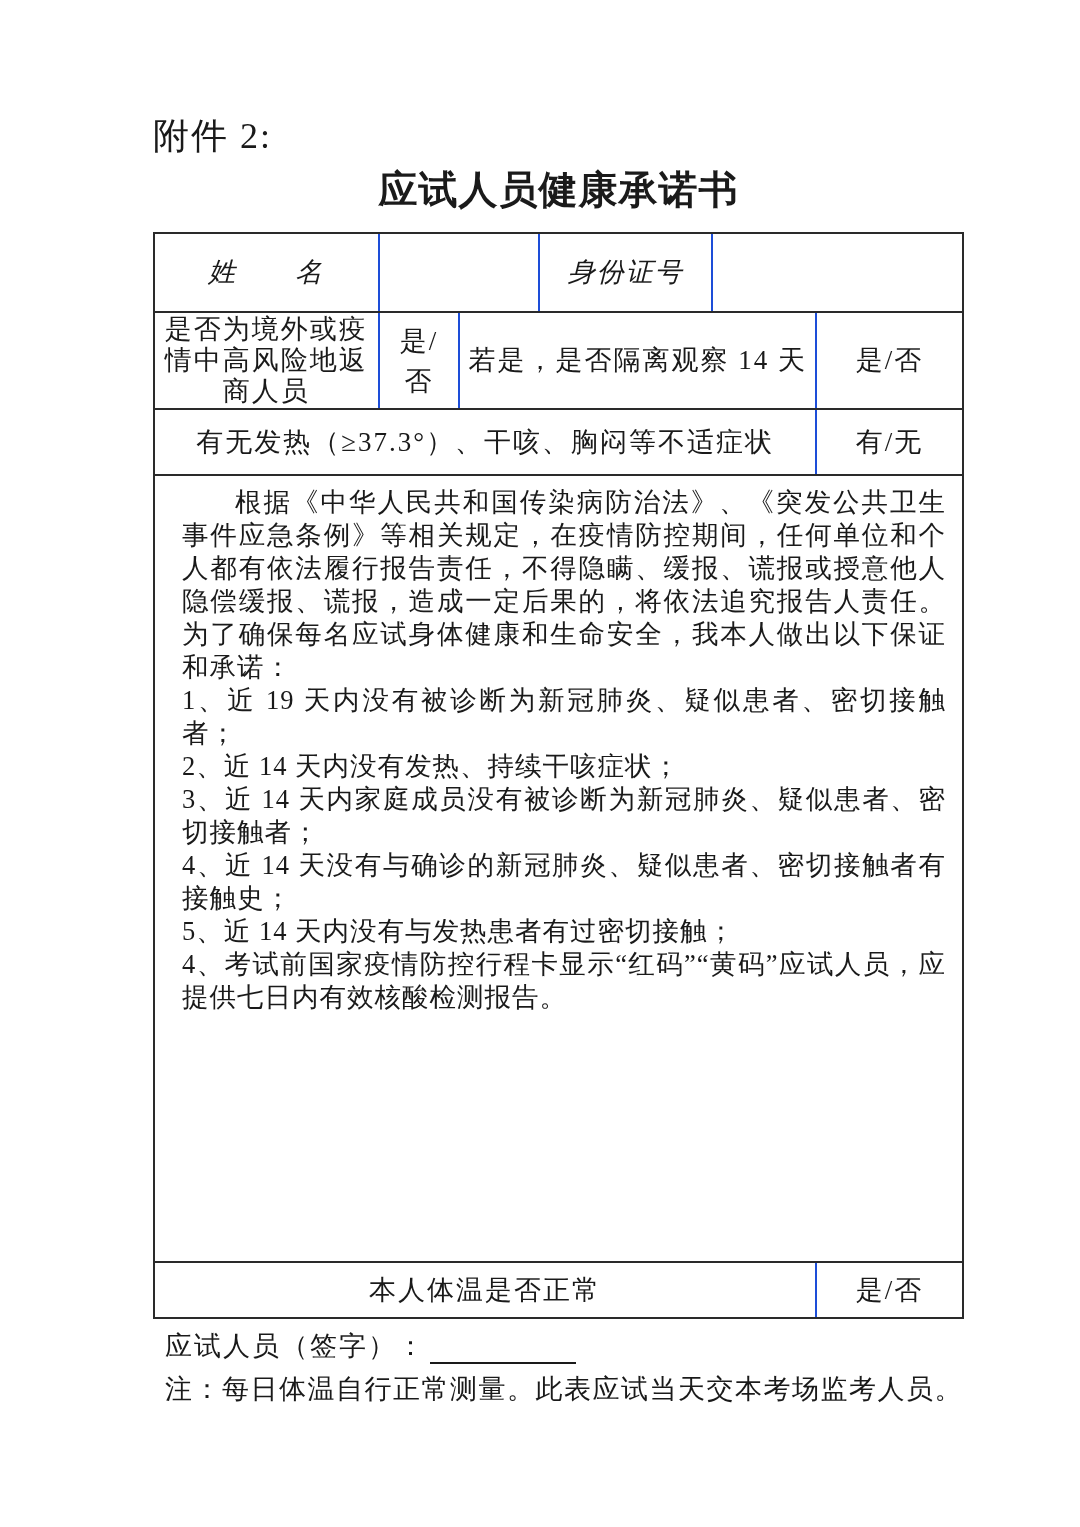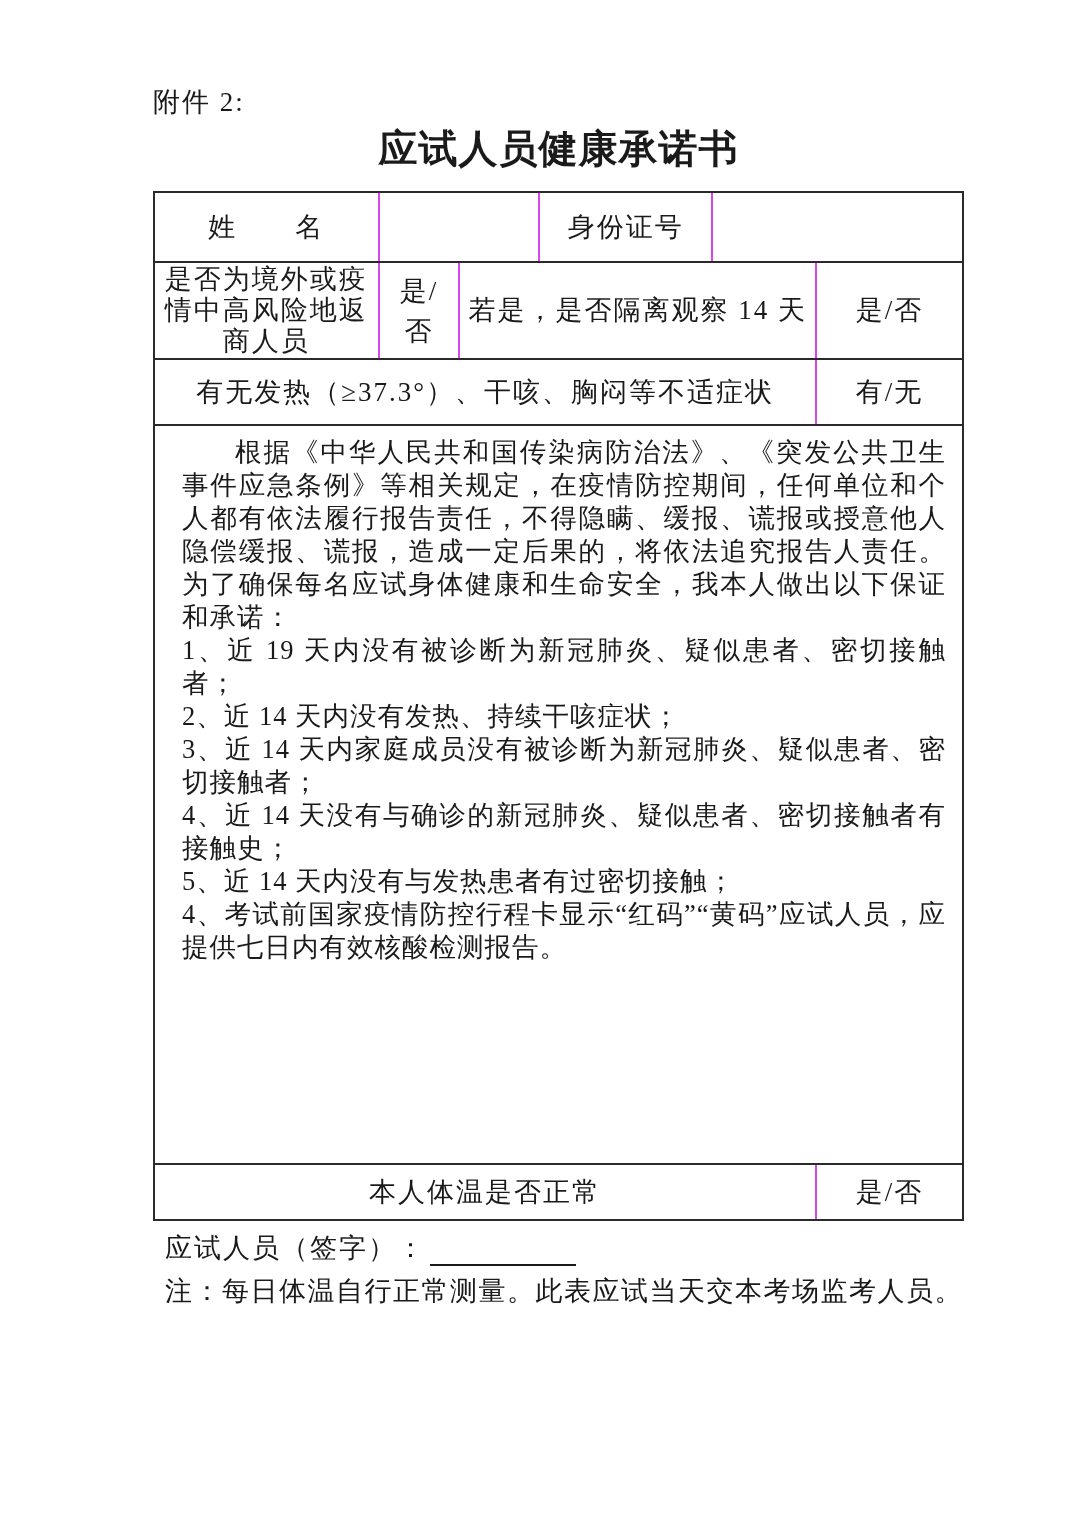--- a/index.html
+++ b/index.html
@@ -13,58 +13,58 @@
     font-family: "Liberation Serif", "DejaVu Serif", serif;
     overflow: hidden;
   }
   .content {
     position: absolute;
     left: 153px;
     top: 0;
     width: 811px;
   }
   .attachment {
-    margin-top: 84px;
-    font-size: 27px;
+    margin-top: 112px;
+    font-size: 36px;
     letter-spacing: 2px;
   }
   .title {
     text-align: center;
     font-family: "Liberation Sans", "DejaVu Sans", sans-serif;
     font-weight: bold;
     font-size: 39px;
     letter-spacing: 1px;
     margin-top: 2px;
     margin-bottom: 15px;
     white-space: nowrap;
   }
   .form-table {
     width: 811px;
     border: 2px solid #2a2a2a;
   }
   .row { display: flex; border-top: 2px solid #2a2a2a; }
   .row:first-child { border-top: none; }
   .cell {
-    border-left: 2px solid #d946ef;
+    border-left: 2px solid #1d4ed8;
     display: flex;
     align-items: center;
     justify-content: center;
     text-align: center;
     font-size: 27px;
     letter-spacing: 2px;
     line-height: 31px;
     padding: 2px 4px;
   }
   .cell:first-child { border-left: none; }
   
-  .row-1 { height: 68px; }
+  .row-1 { height: 77px; font-style: italic; }
   .row-2 { height: 97px; }
   .row-3 { height: 66px; }
   .row-4 { height: 739px; }
-  .row-5 { height: 56px; }
+  .row-5 { height: 56px; margin-top: 48px; }
   
   .r1c1 { width: 27.6%; }
   .r1c2 { width: 19.9%; }
   .r1c3 { width: 21.4%; }
   .r1c4 { flex: 1; }
   
   .r2c1 { width: 27.6%; }
   .r2c2 { width: 10.0%; }
   .r2c3 { width: 44.2%; }
   .r2c4 { flex: 1; }

